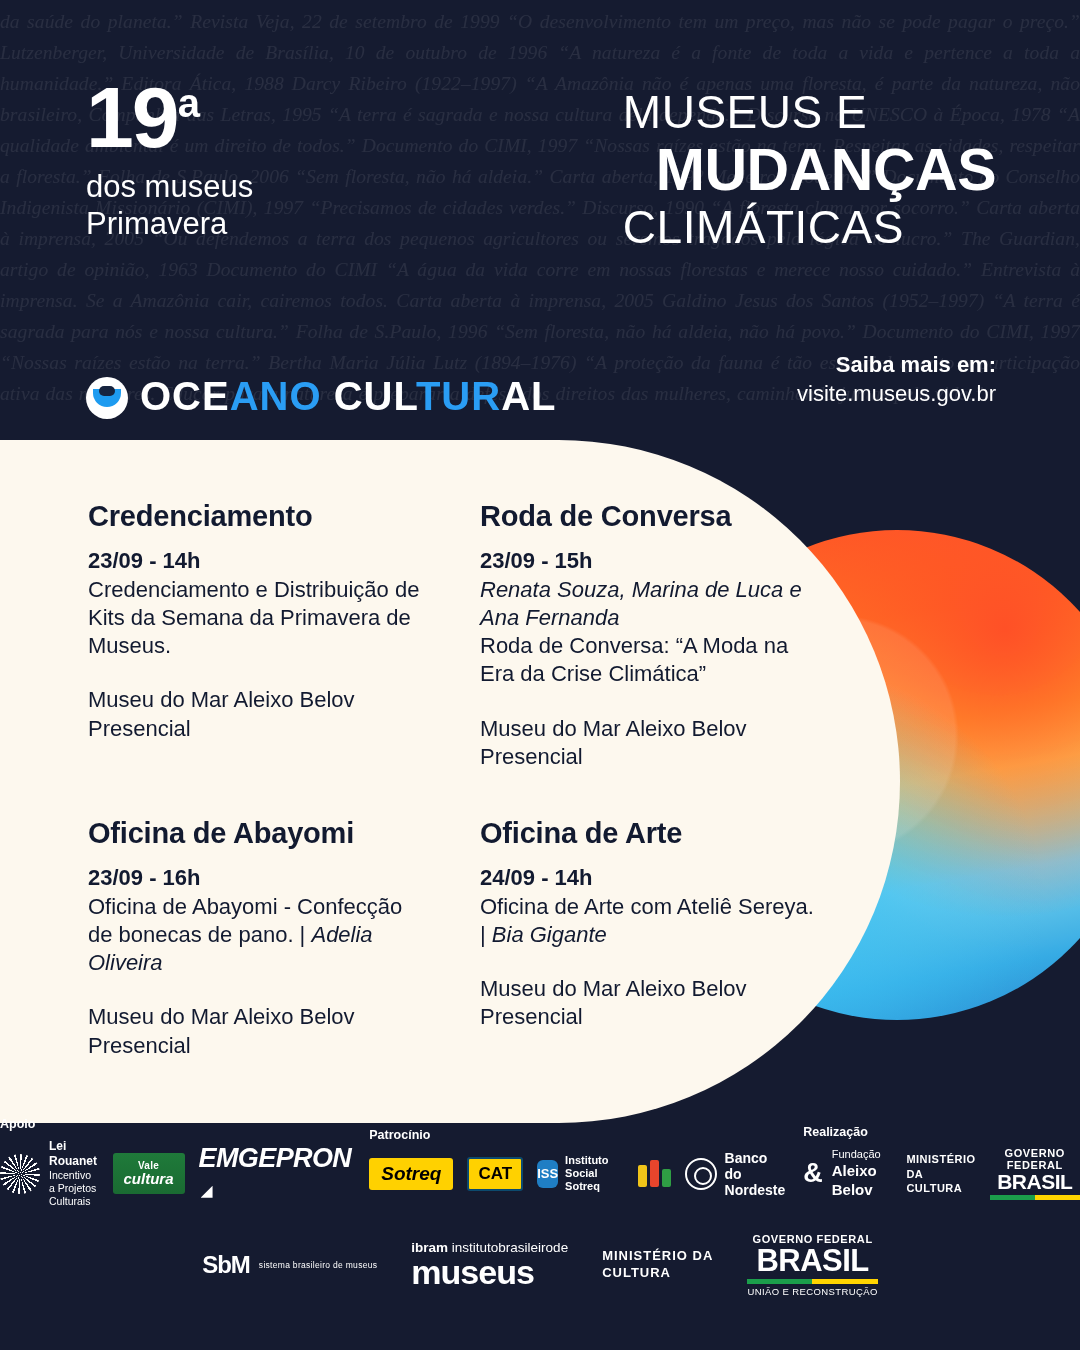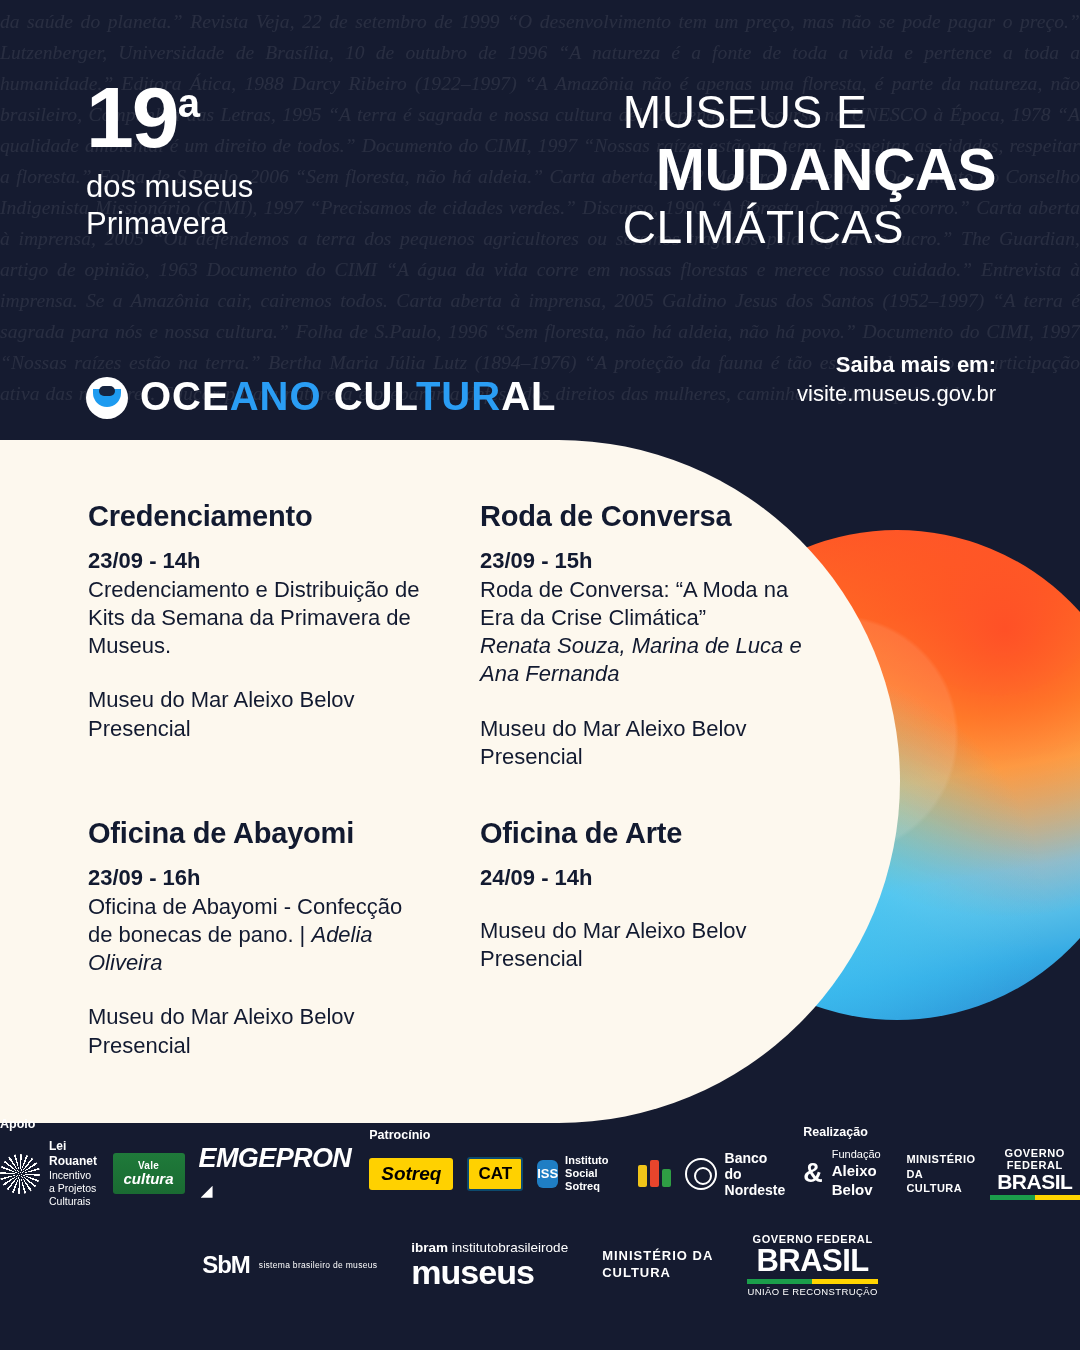--- a/index.html
+++ b/index.html
@@ -359,41 +359,42 @@
         <div class="ev-desc">Credenciamento e Distribuição de Kits da Semana da Primavera de Museus.</div>
         <div class="ev-place">
           <div>Museu do Mar Aleixo Belov</div>
           <div>Presencial</div>
         </div>
       </div>
 
       <div class="event">
         <div class="ev-title">Roda de Conversa</div>
         <div class="ev-date">23/09 - 15h</div>
+        <div class="ev-desc"><i>Renata Souza, Marina de Luca e Ana Fernanda</i></div>
         <div class="ev-desc">Roda de Conversa: “A Moda na Era da Crise Climática”</div>
-        <div class="ev-desc"><i>Renata Souza, Marina de Luca e Ana Fernanda</i></div>
         <div class="ev-place">
           <div>Museu do Mar Aleixo Belov</div>
           <div>Presencial</div>
         </div>
       </div>
 
       <div class="event">
         <div class="ev-title">Oficina de Abayomi</div>
         <div class="ev-date">23/09 - 16h</div>
         <div class="ev-desc"><span>Oficina de Abayomi - Confecção de bonecas de pano. | </span><i>Adelia Oliveira</i></div>
         <div class="ev-place">
           <div>Museu do Mar Aleixo Belov</div>
           <div>Presencial</div>
         </div>
       </div>
 
       <div class="event">
         <div class="ev-title">Oficina de Arte</div>
         <div class="ev-date">24/09 - 14h</div>
+        <div class="ev-desc"><span>Oficina de Arte com Ateliê Sereya. | </span><i>Bia Gigante</i></div>
         <div class="ev-place">
           <div>Museu do Mar Aleixo Belov</div>
           <div>Presencial</div>
         </div>
       </div>
 
     </div>
   </div>
 
   <div class="footer">

